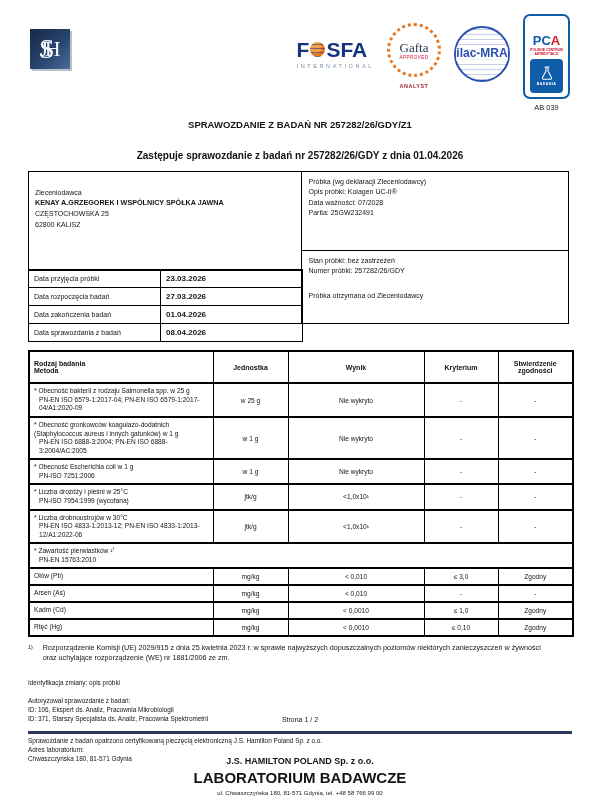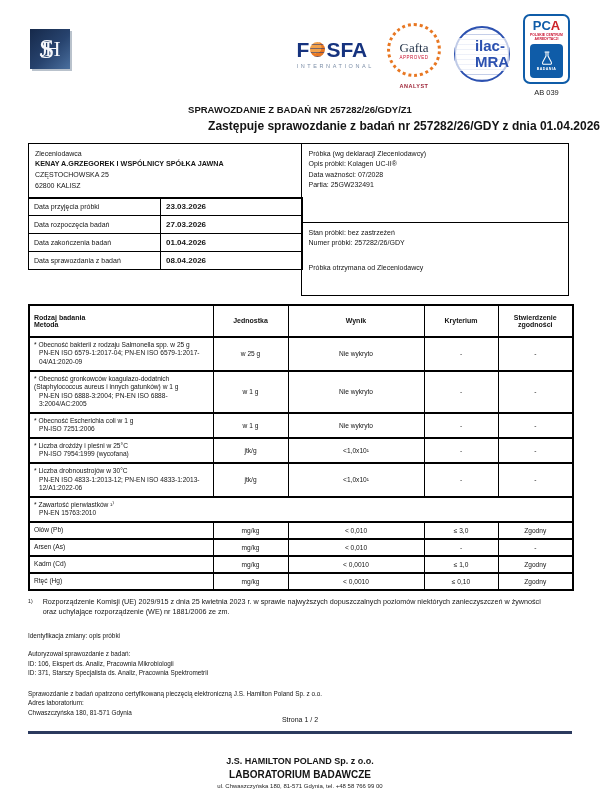--- a/index.html
+++ b/index.html
@@ -47,44 +47,44 @@
   .gafta-name { font-family:"Liberation Serif", serif; font-size:13px; color:#1f2f45; line-height:1; }
   .gafta-approved { font-size:4.5px; color:#c8102e; letter-spacing:.5px; }
   .gafta-analyst { font-size:5.5px; font-weight:bold; color:#9d2235; margin-top:6px; letter-spacing:.5px; }
   
   .ilac { margin-top:14px; }
   .ilac-circle {
     width:56px; height:56px; border-radius:50%; border:2px solid #2c51b0;
     background:repeating-linear-gradient(0deg, rgba(44,81,176,.28) 0 1px, transparent 1px 5px);
     display:flex; align-items:center; justify-content:center;
   }
-  .ilac-text { font-size:15px; font-weight:bold; color:#2c51b0; background:rgba(255,255,255,.7); line-height:1.1;padding-left:20px; }
+  .ilac-text { font-size:12px; font-weight:bold; color:#2c51b0; background:rgba(255,255,255,.7); line-height:1.1; }
   
   .pca { display:flex; flex-direction:column; align-items:center; margin-top:2px; }
   .pca-box {
-    width:47px; border:2px solid #0f5ca8; border-radius:7px; padding:3px 2px 4px;
+    width:47px; border:2px solid #0f5ca8; border-radius:7px; padding:18px 2px 4px;
     display:flex; flex-direction:column; align-items:center; background:#fff;
   }
   .pca-name { font-size:13px; font-weight:bold; line-height:1; color:#0f5ca8; }
   .pca-name .a-red { color:#cc2229; }
   .pca-sub { font-size:3.4px; font-weight:bold; color:#c8102e; text-align:center; line-height:1.3; margin-top:1px; }
   .pca-inner {
     margin-top:2px; width:33px; height:34px; background:#0f5ca8; border-radius:4px;
     display:flex; flex-direction:column; align-items:center; justify-content:center; gap:1px;
   }
   .pca-badania { font-size:3.6px; color:#ffffff; font-weight:bold; letter-spacing:.4px; }
   .pca-ab { font-size:7.5px; color:#222; margin-top:4px; }
   
   .title-block { text-align:center; margin-top:7px; }
   .title-main { font-size:9.5px; font-weight:bold; }
-  .title-sub  { font-size:12px; font-weight:bold; margin-top:4px;text-align:right; }
+  .title-sub  { font-size:10px; font-weight:bold; margin-top:20px; }
   
   .info-wrap { display:flex; margin:10px 28px 0 28px; }
   .info-left { width:274px; }
-  .client-box { height:56px; border:1.5px solid #000; padding:5px 6px 0 6px; font-size:7px; line-height:1.5; }
+  .client-box { height:100px; border:1.5px solid #000; padding:16px 6px 0 6px; font-size:7px; line-height:1.5; }
   .client-name { font-weight:bold; font-size:7.2px; }
   .dates-table { width:100%; border-collapse:collapse; margin-top:-1.5px; table-layout:fixed; }
   .dates-table td { border:1.5px solid #000; height:18px; padding:0 0 0 5px; font-size:7px; vertical-align:middle; }
   .dates-table td.dval { font-size:8px; font-weight:bold; }
   .info-right { width:268px; margin-left:-1.5px; }
   .sample-box { height:80px; border:1.5px solid #000; padding:5px 7px 0 7px; font-size:7px; line-height:1.5; }
   .cond-box { height:73px; border:1.5px solid #000; border-top:none; padding:5px 7px 0 7px; font-size:7px; line-height:1.5; }
   .cond-received { margin-top:14px; }
   
   .results { width:544px; margin:8px 28px 0 28px; border-collapse:collapse; table-layout:fixed; }
@@ -103,21 +103,21 @@
   .footnote-marker { font-size:5.2px; vertical-align:top; margin:1px 10px 0 0; }
   .footnote-text { width:505px; }
   .meta { margin:14px 28px 0 28px; font-size:6.4px; line-height:1.45; }
   .meta-change { margin-bottom:9px; }
   .meta-seal { margin-top:12px; }
   
   .page-num { position:absolute; top:716px; left:0; width:100%; text-align:center; font-size:7px; }
   .footer-line { position:absolute; top:731px; left:28px; width:544px; height:3px; background:#2b3a5e; }
   .footer { position:absolute; top:744px; left:0; width:100%; text-align:center; }
   .footer-company { font-size:9px; font-weight:bold; line-height:1.45;margin-top:11px; }
-  .footer-lab { font-size:10px; font-weight:bold; line-height:1.3; }
+  .footer-lab { font-size:15px; font-weight:bold; line-height:1.3; }
   .footer-addr { font-size:6px; margin-top:2px; color:#222; }
 </style>
 </head>
 <body>
 
 <div class="page">
 
   <div class="header-row">
     <div class="jsh-logo">
       <div class="jsh-square">

